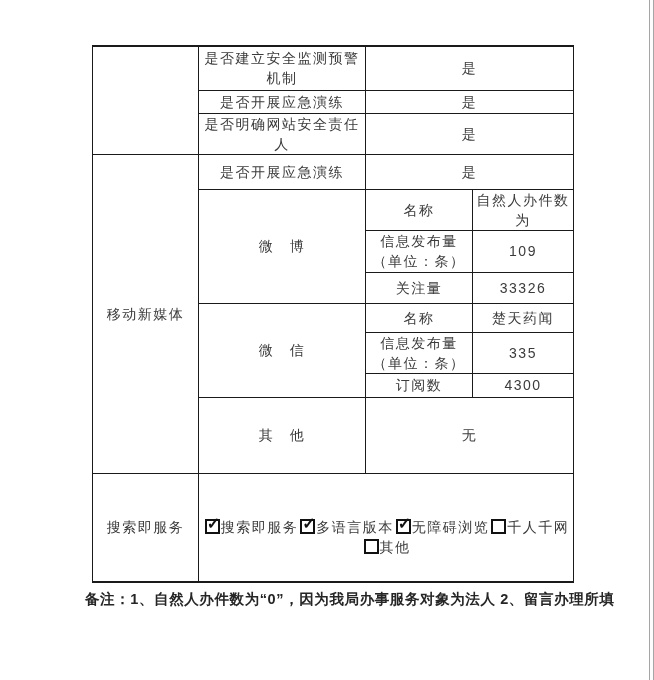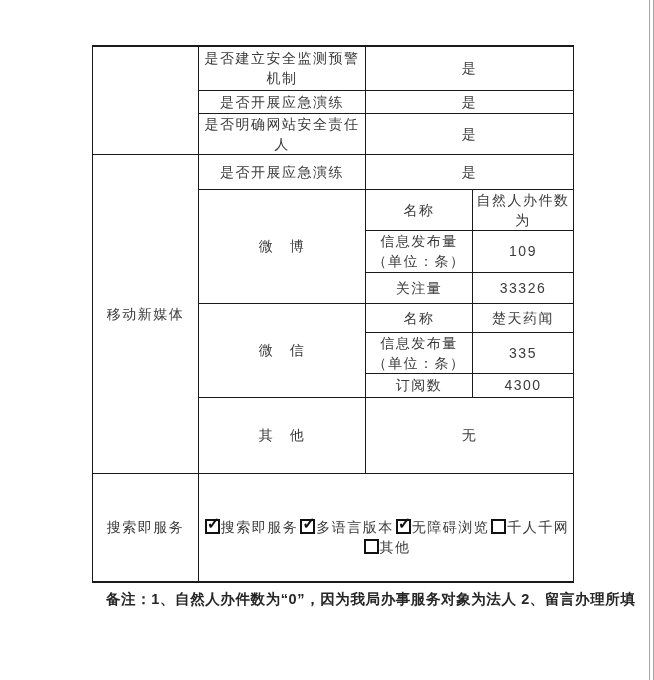--- a/index.html
+++ b/index.html
@@ -27,21 +27,20 @@
     position:relative; vertical-align:-2px; margin:0 1px 0 2px; background:#fff;
   }
   .cb[data-checked="true"]::after {
     content:"\2713"; position:absolute; left:0px; top:-7px;
     font-size:16px; font-weight:bold; color:#111; letter-spacing:0;
   }
   .notes {
     position:absolute; left:85px; top:589px; width:500px;
     font-weight:bold; color:#262626; font-size:14.5px; line-height:21.5px;
     letter-spacing:0.6px;
-    margin-left:21px;
   }
   .notes div { white-space:nowrap; }
   .right-edge {
     position:absolute; top:0; left:649px; width:3px; height:680px;
     background:#fdfdfd; border-left:1px solid #a6a6a6; border-right:1px solid #a6a6a6;
   }
 </style>
 </head>
 <body>
 

